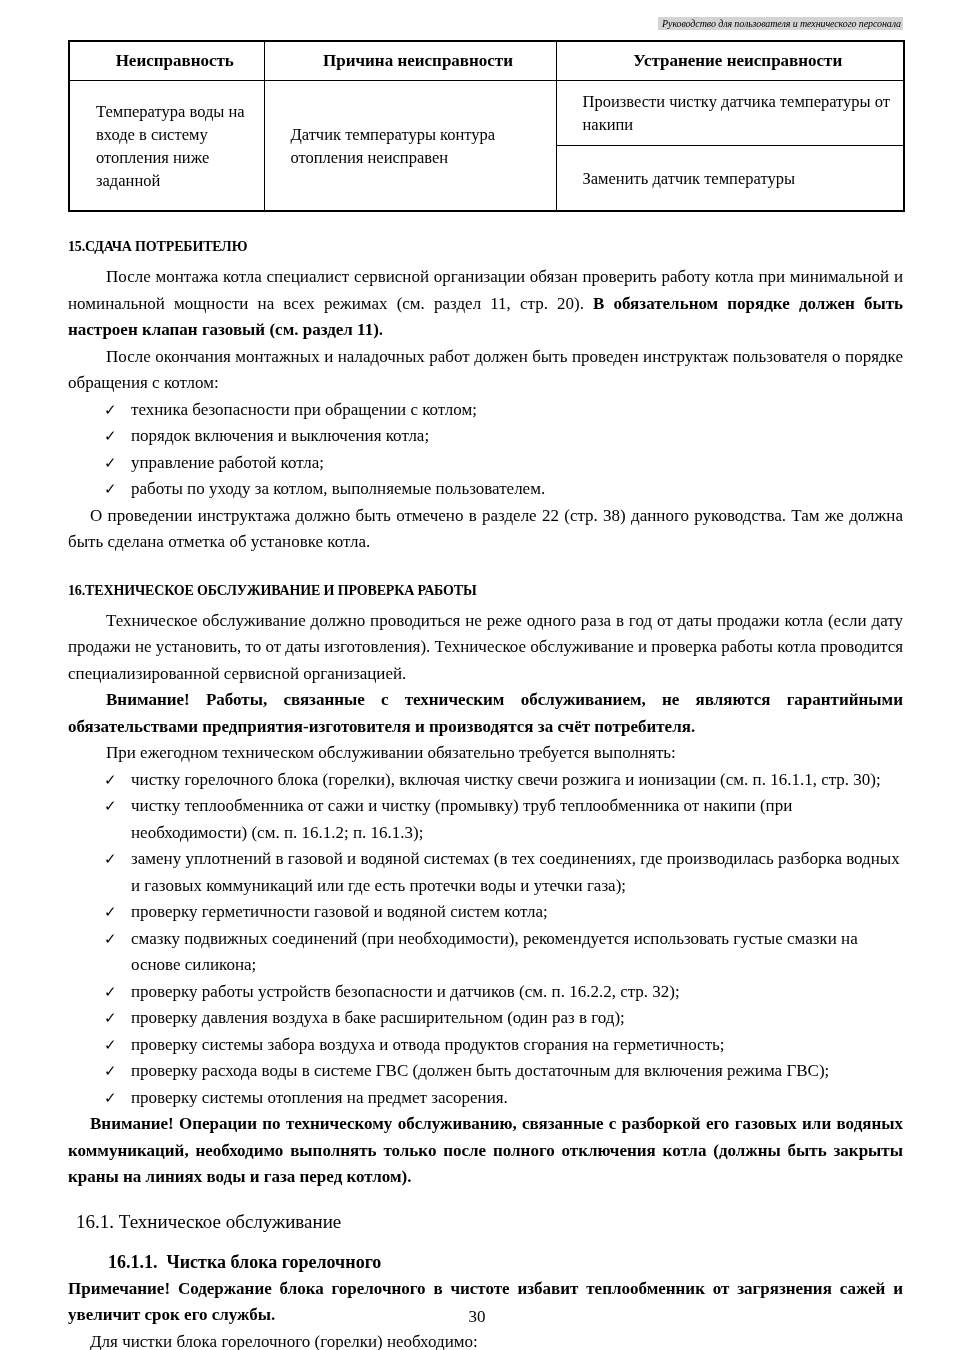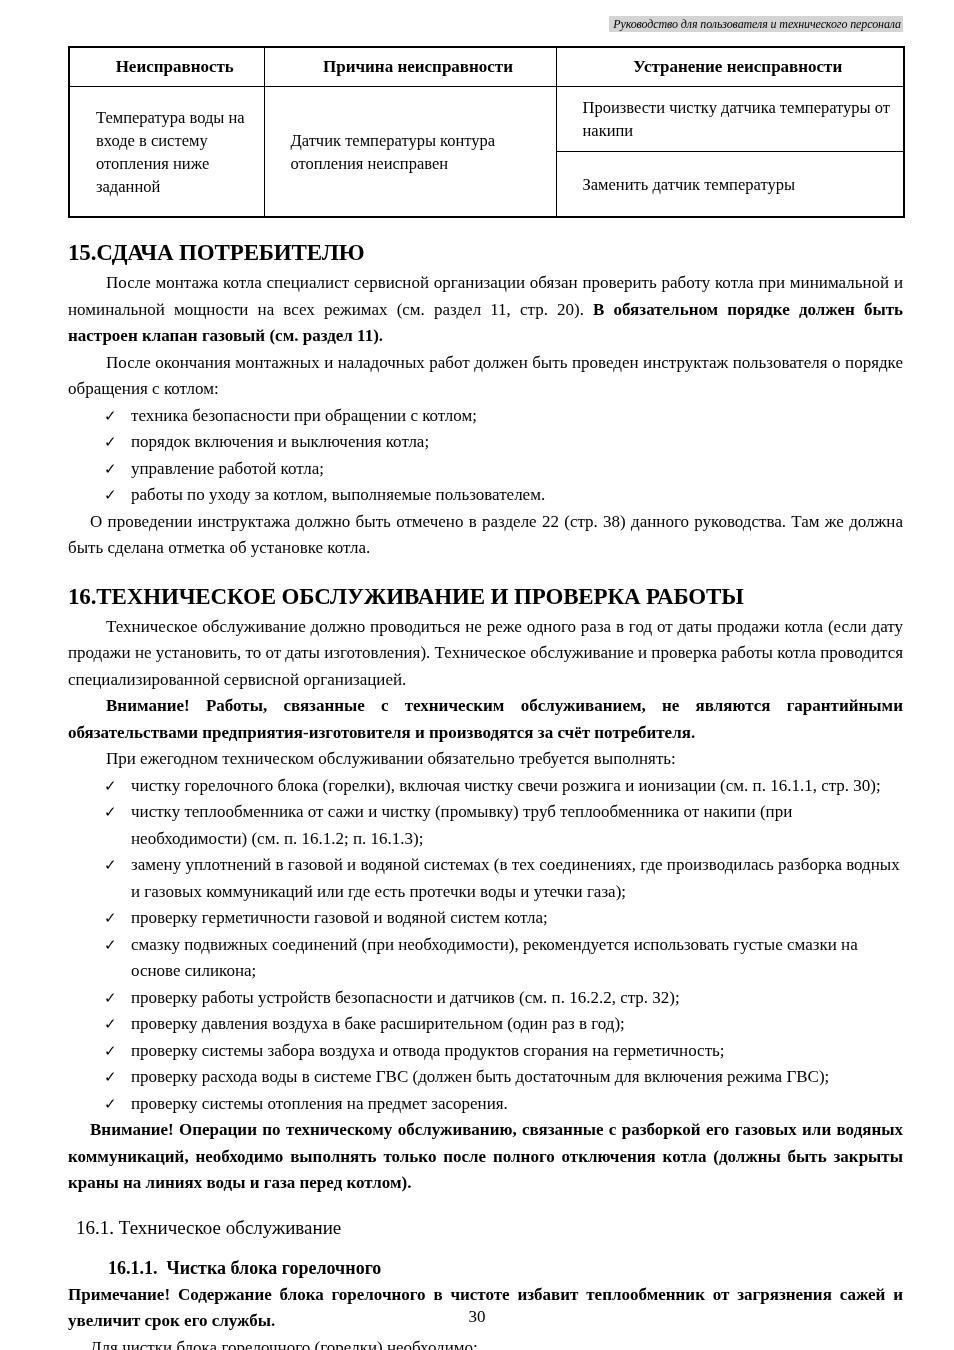--- a/index.html
+++ b/index.html
@@ -22,24 +22,24 @@
     width: 954px;
     height: 1350px;
     box-sizing: border-box;
     padding: 14px 51px 0 68px;
   }
 
   
   .running-header {
     text-align: right;
     font-style: italic;
-    font-size: 12px;
+    font-size: 10px;
     line-height: 20px;
     letter-spacing: -0.1px;
-    margin: 0 0 12px 0;
+    margin: 0 0 6px 0;
     white-space: nowrap;
   }
   .running-header span.hl {
     background: #d4d4d4;
     padding: 1px 2px 1px 4px;
   }
 
   
   table.fault-table {
     border-collapse: collapse;
@@ -68,21 +68,21 @@
   .col-a { width: 195px; }
   .col-b { width: 292px; }
   .col-c { width: 348px; }
   td.cell-a { height: 108px; vertical-align: top; padding-top: 8px; }
   td.cell-b { vertical-align: middle; }
   td.cell-c1 { height: 54px; vertical-align: top; padding-top: 7px; }
   td.cell-c2 { height: 54px; vertical-align: middle; }
 
   
   h1.sec-title {
-    font-size: 23px;
+    font-size: 14px;
     font-weight: bold;
     margin: 22px 0 4px 0;
     line-height: 26px;
     letter-spacing: -0.15px;
   }
   h1.sec-title .num { margin-right: 0px; }
 
   h2.subsec-title {
     font-size: 19px;
     font-weight: normal;

